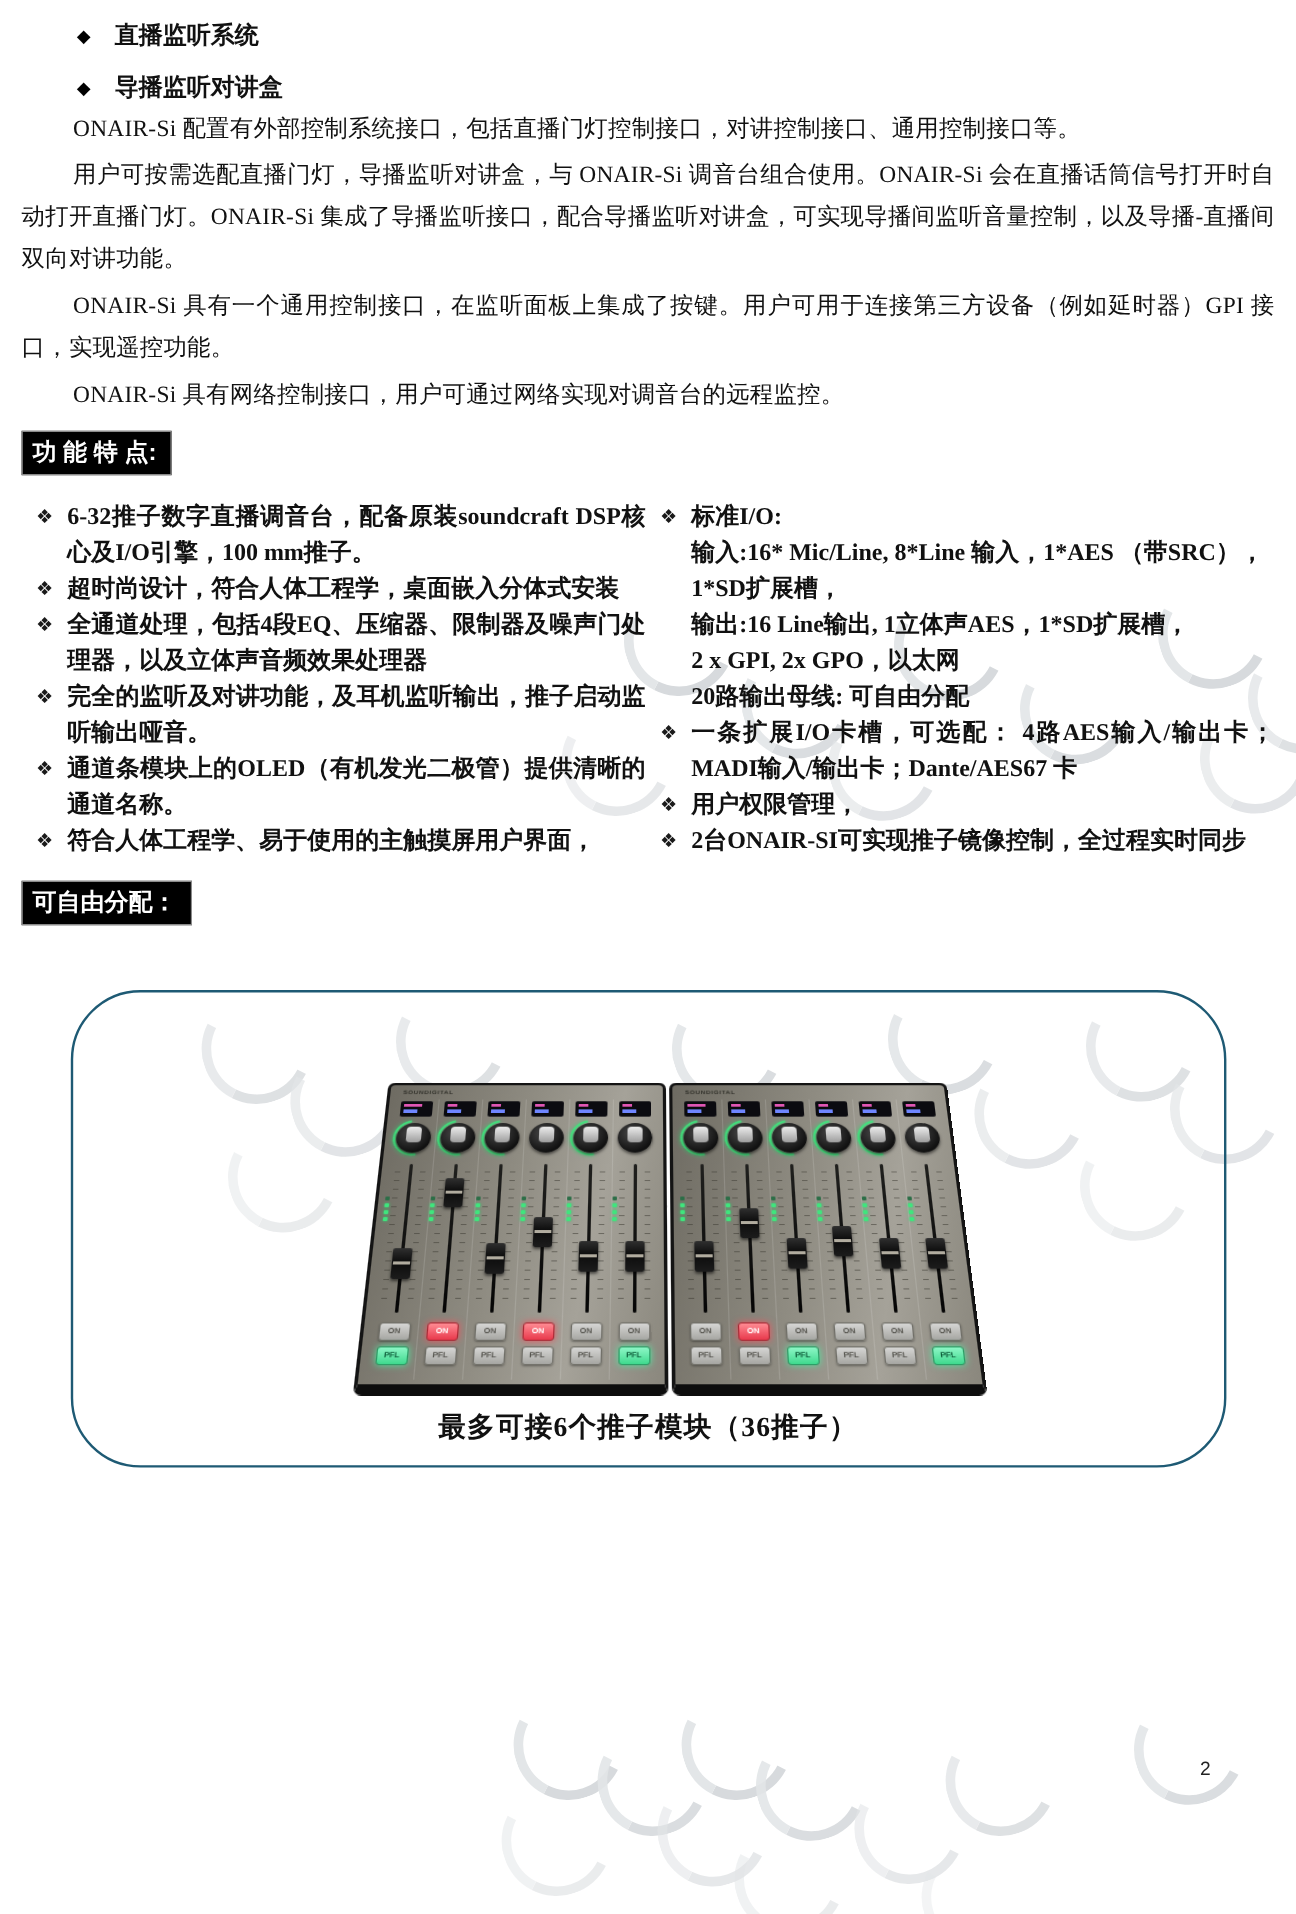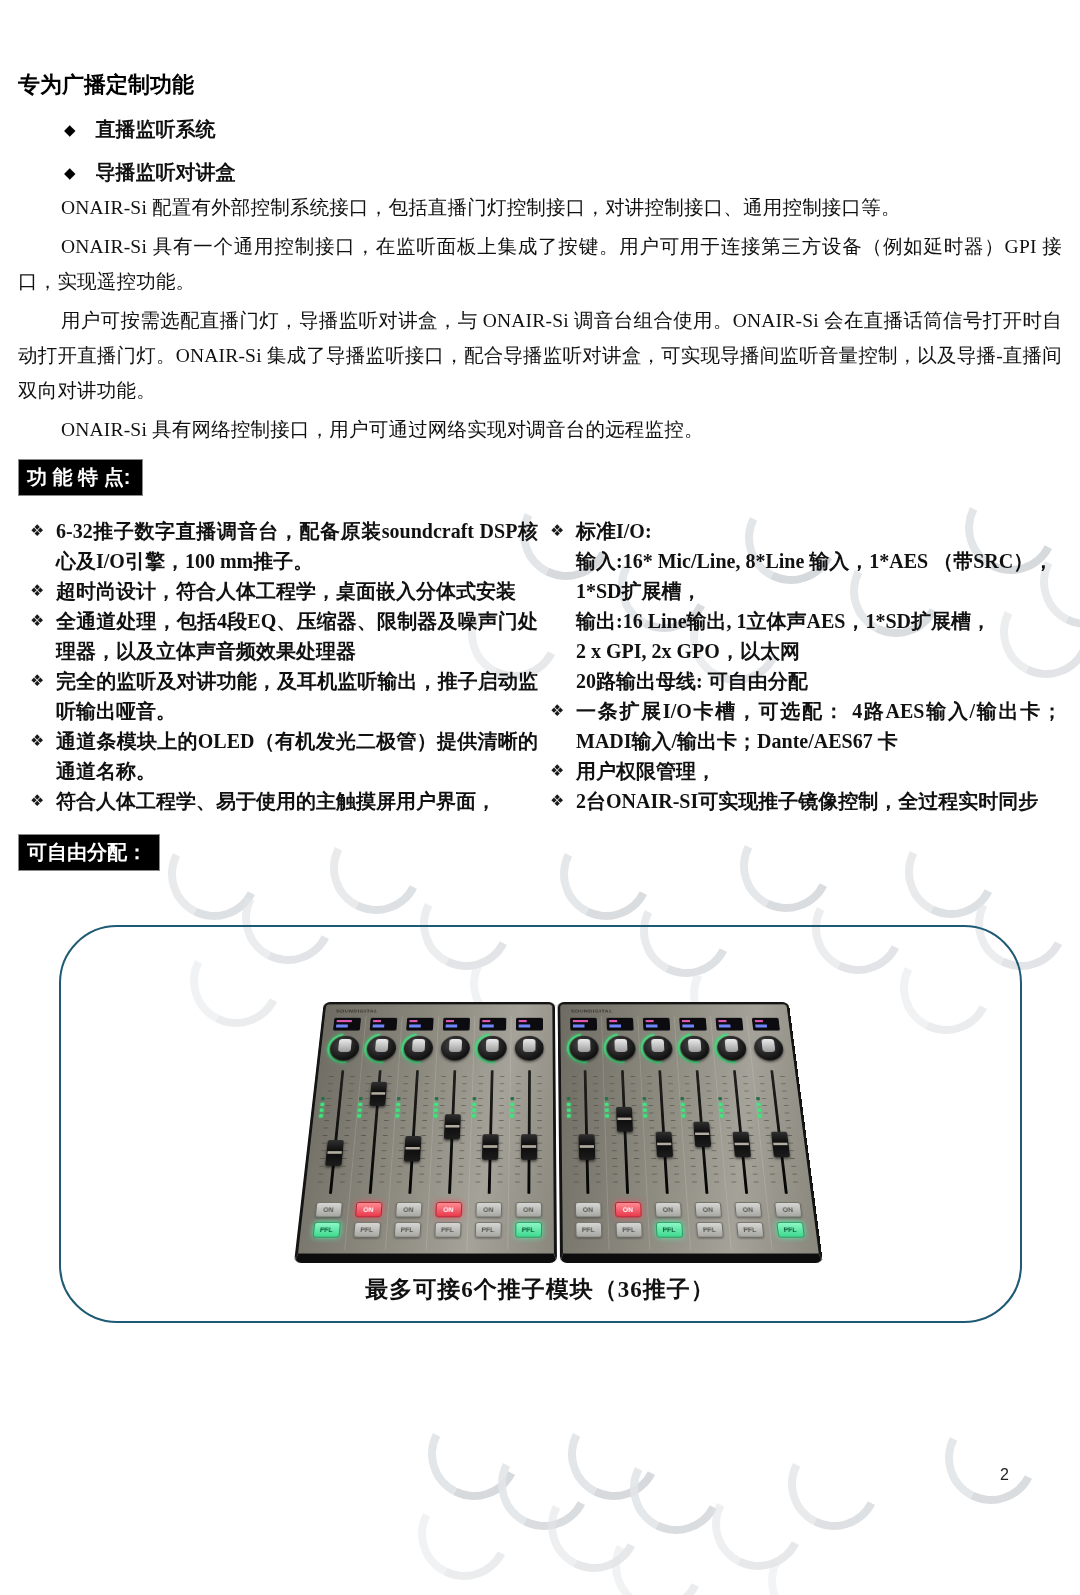--- a/index.html
+++ b/index.html
@@ -179,34 +179,33 @@
     <div class="wm" style="left: 630px; top: 1442px; opacity: 0.9;"></div>
     <div class="wm" style="left: 788px; top: 1438px; opacity: 0.8;"></div>
     <div class="wm" style="left: 418px; top: 1488px; opacity: 0.5;"></div>
     <div class="wm" style="left: 548px; top: 1480px; opacity: 0.6;"></div>
     <div class="wm" style="left: 712px; top: 1478px; opacity: 0.6;"></div>
     <div class="wm" style="left: 612px; top: 1520px; opacity: 0.5;"></div>
     <div class="wm" style="left: 768px; top: 1535px; opacity: 0.4;"></div>
   </div>
 
 <div id="doc">
-  <div class="h1">专为广播定制功能</div>
 
   <div class="subhead">
     <span class="dm">◆</span>
     <span>直播监听系统</span>
   </div>
 
   <div class="subhead">
     <span class="dm">◆</span>
     <span>导播监听对讲盒</span>
   </div>
   <p class="para">ONAIR-Si 配置有外部控制系统接口，包括直播门灯控制接口，对讲控制接口、通用控制接口等。</p>
+  <p class="para">用户可按需选配直播门灯，导播监听对讲盒，与 ONAIR-Si 调音台组合使用。ONAIR-Si 会在直播话筒信号打开时自动打开直播门灯。ONAIR-Si 集成了导播监听接口，配合导播监听对讲盒，可实现导播间监听音量控制，以及导播-直播间双向对讲功能。</p>
   <p class="para">ONAIR-Si 具有一个通用控制接口，在监听面板上集成了按键。用户可用于连接第三方设备（例如延时器）GPI 接口，实现遥控功能。</p>
-  <p class="para">用户可按需选配直播门灯，导播监听对讲盒，与 ONAIR-Si 调音台组合使用。ONAIR-Si 会在直播话筒信号打开时自动打开直播门灯。ONAIR-Si 集成了导播监听接口，配合导播监听对讲盒，可实现导播间监听音量控制，以及导播-直播间双向对讲功能。</p>
   <p class="para">ONAIR-Si 具有网络控制接口，用户可通过网络实现对调音台的远程监控。</p>
 
   <div class="black-title" id="features-title">功 能 特 点:</div>
 
   <div class="cols">
     <div class="col left">
       <div class="feat">
         <span class="fd">❖</span>
         <span class="ft">6-32推子数字直播调音台，配备原装soundcraft DSP核心及I/O引擎，100 mm推子。</span>
       </div>

